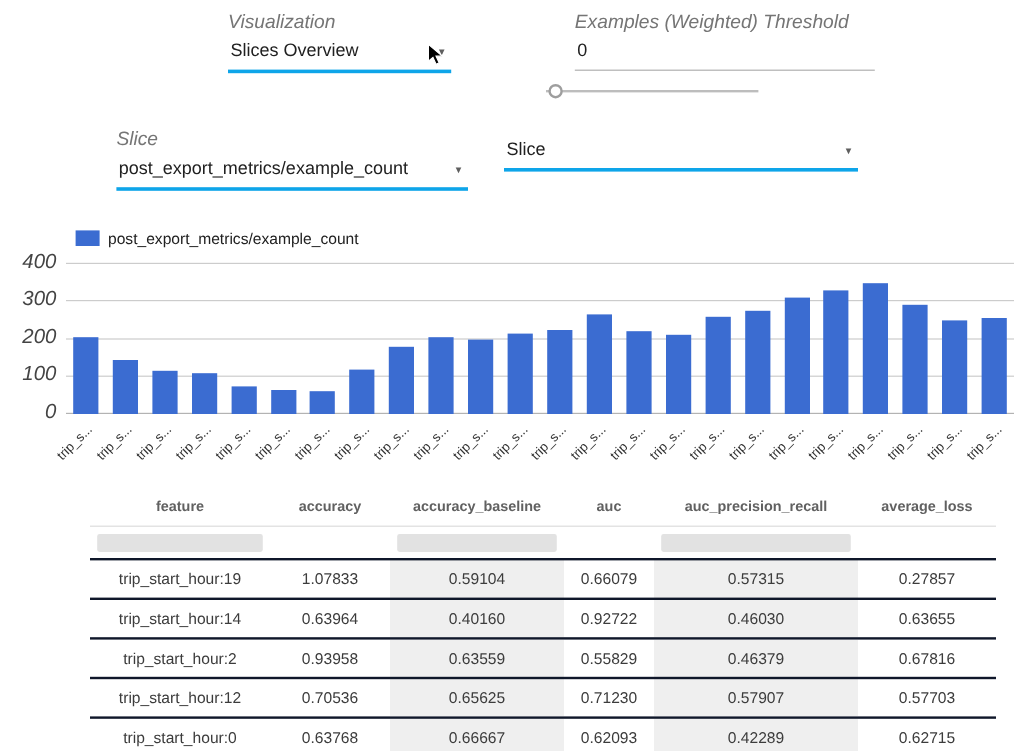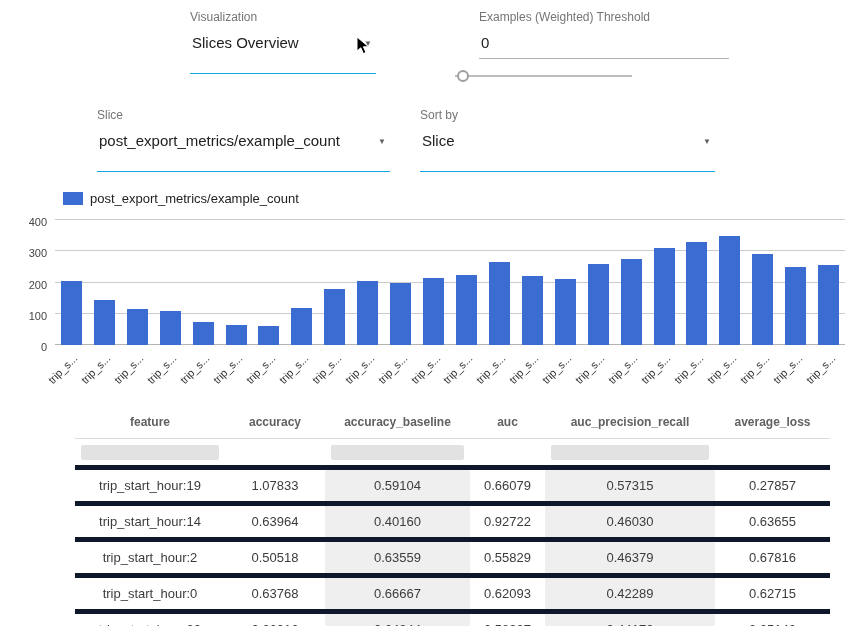--- a/index.html
+++ b/index.html
@@ -1,46 +1,46 @@
 <!DOCTYPE html>
 <html><head>
 <meta charset="utf-8">
 <style>
   html,body{margin:0;padding:0;background:#fff;}
   .screen{
     position:relative;width:863px;height:626px;background:#ffffff;
     font-family:"Liberation Sans",sans-serif;overflow:hidden;
   }
   .ctrl{position:absolute;}
-  .ctrl-label{font-size:12px;color:#757575;height:16px;white-space:nowrap;}
-  .dd{position:relative;margin-top:5px;padding:3px 20px 22px 2px;border-bottom:1px solid #0ea5e9;
+  .ctrl-label{font-size:16px;color:#757575;height:16px;white-space:nowrap;font-style:italic;}
+  .dd{position:relative;margin-top:5px;padding:3px 20px 7px 2px;border-bottom:3px solid #0ea5e9;
       font-size:15px;color:#212121;cursor:pointer;white-space:nowrap;}
   .caret{position:absolute;right:4px;top:8px;font-size:8px;color:#5f5f5f;}
   .num-input{margin-top:5px;padding:3px 2px 7px 2px;border-bottom:1px solid #b0b0b0;
       font-size:15px;color:#212121;}
   .slider{position:absolute;left:455px;top:70px;width:177px;height:12px;}
   .track{position:absolute;top:5px;left:0;right:0;height:2px;background:#bdbdbd;}
   .thumb{position:absolute;left:2px;top:0;width:8px;height:8px;border:2px solid #9e9e9e;border-radius:50%;background:#fff;}
   .legend{position:absolute;left:63px;top:191px;display:flex;align-items:center;font-size:13px;color:#212121;}
   .swatch{width:20px;height:13px;margin-right:7px;background:#3b6cd1;}
   .plot{position:absolute;left:55px;right:18px;top:220px;height:125px;}
   .grid{position:absolute;left:0;right:0;height:1px;background:#cccccc;}
-  .ytick{position:absolute;width:44px;left:-52px;text-align:right;font-size:11px;color:#444;}
+  .ytick{position:absolute;width:44px;left:-52px;text-align:right;font-size:17px;color:#444;font-style:italic;}
   .bars{position:absolute;left:0;right:0;top:0;bottom:0;display:flex;align-items:flex-end;}
   .bslot{flex:1;display:flex;justify-content:center;align-items:flex-end;height:100%;}
   .bar{width:21px;}
   .xlabels{position:absolute;left:55px;right:18px;top:347px;height:52px;display:flex;}
   .xslot{flex:1;position:relative;}
   .xlab{position:absolute;top:5px;right:50%;transform-origin:100% 0;transform:rotate(-45deg);
         font-size:11px;color:#333;white-space:nowrap;}
   table{position:absolute;left:75px;top:406px;width:755px;border-collapse:collapse;
         font-size:13px;color:#3c3c3c;table-layout:fixed;}
   th{font-size:12px;color:#616161;font-weight:bold;height:30px;border-bottom:1px solid #dcdcdc;
      text-align:center;cursor:pointer;}
-  td{text-align:center;height:29px;border-bottom:5px solid #0f172a;overflow:hidden;white-space:nowrap;}
+  td{text-align:center;height:29px;border-bottom:2px solid #0f172a;overflow:hidden;white-space:nowrap;}
   tr.filter td{height:24px;}
   .shade{background:#efefef;}
   .fbox{height:15px;background:#e2e2e2;border-radius:2px;margin:0 5px;}
   .cursor{position:absolute;left:356px;top:36px;z-index:5;}
 </style>
 </head>
 <body>
 
 <div class="screen">
 
@@ -63,21 +63,20 @@
 
   <div class="ctrl" style="left:97px;top:108px;width:293px;">
     <div class="ctrl-label">Slice</div>
     <div class="dd">
       <span>post_export_metrics/example_count</span>
       <span class="caret">▼</span>
     </div>
   </div>
 
   <div class="ctrl" style="left:420px;top:108px;width:295px;">
-    <div class="ctrl-label">Sort by</div>
     <div class="dd">
       <span>Slice</span>
       <span class="caret">▼</span>
     </div>
   </div>
 
   <div class="legend">
     <span class="swatch" style="background: rgb(59, 108, 209);"></span>
     <span>post_export_metrics/example_count</span>
   </div>
@@ -288,25 +287,33 @@
         <tr>
           <td>trip_start_hour:14</td>
           <td>0.63964</td>
           <td class="shade">0.40160</td>
           <td>0.92722</td>
           <td class="shade">0.46030</td>
           <td>0.63655</td>
         </tr>
         <tr>
           <td>trip_start_hour:2</td>
-          <td>0.50518</td>
+          <td>0.93958</td>
           <td class="shade">0.63559</td>
           <td>0.55829</td>
           <td class="shade">0.46379</td>
           <td>0.67816</td>
+        </tr>
+        <tr>
+          <td>trip_start_hour:12</td>
+          <td>0.70536</td>
+          <td class="shade">0.65625</td>
+          <td>0.71230</td>
+          <td class="shade">0.57907</td>
+          <td>0.57703</td>
         </tr>
         <tr>
           <td>trip_start_hour:0</td>
           <td>0.63768</td>
           <td class="shade">0.66667</td>
           <td>0.62093</td>
           <td class="shade">0.42289</td>
           <td>0.62715</td>
         </tr>
         <tr>

